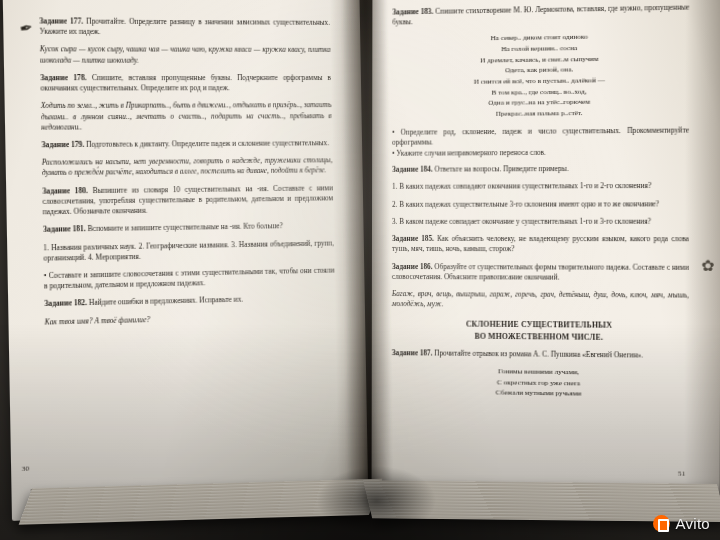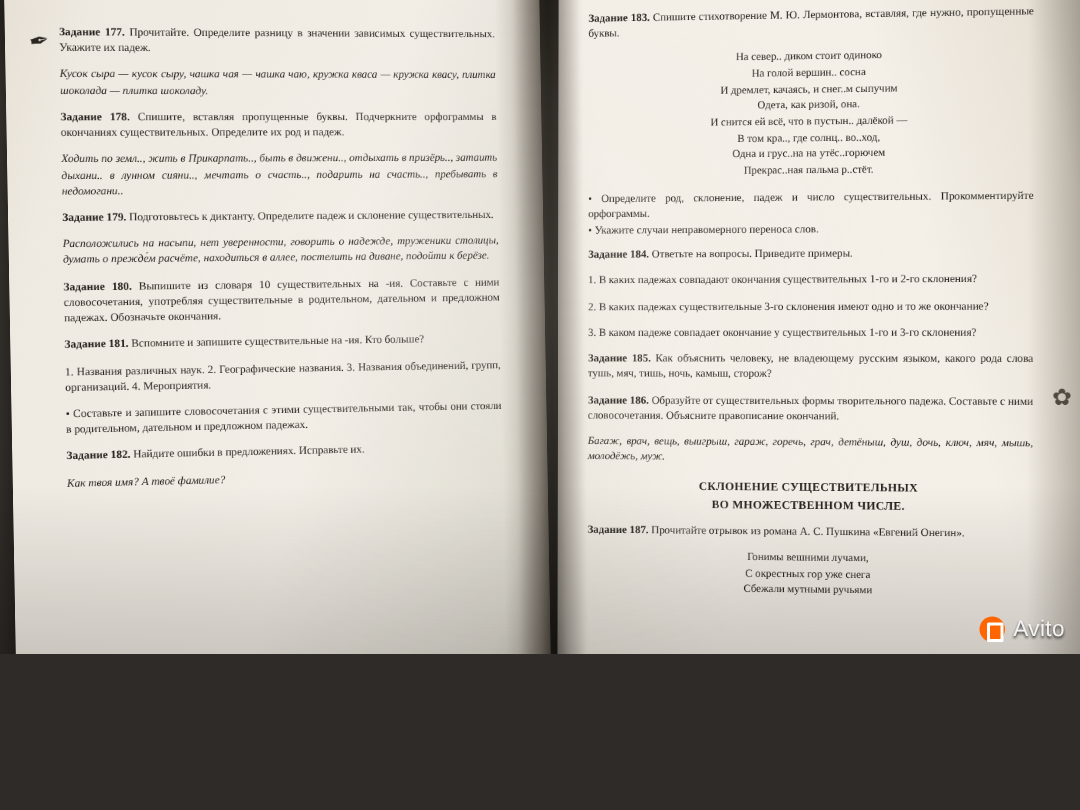--- a/index.html
+++ b/index.html
@@ -2,21 +2,21 @@
 <html><head>
 <meta charset="utf-8">
 <style>
   html,body{margin:0;padding:0;}
   body{
     width:720px;height:540px;overflow:hidden;
     background:#2e2b28;
     font-family:"Liberation Serif", serif;
   }
   .photo{
-    position:relative;width:720px;height:436px;overflow:hidden;
+    position:relative;width:720px;height:540px;overflow:hidden;
     background:linear-gradient(100deg,#3a3733 0%,#4a463f 18%,#6a645a 40%,#55504a 60%,#3c3935 100%);
   }
   
   .bg-top{position:absolute;left:0;top:0;width:720px;height:540px;
     background:
       radial-gradient(ellipse at 50% 110%, rgba(0,0,0,.55), rgba(0,0,0,0) 60%),
       linear-gradient(to bottom,#26231f 0%,#332f2a 6%,#3b3732 12%,#2b2824 100%);
   }
   
   .book{

